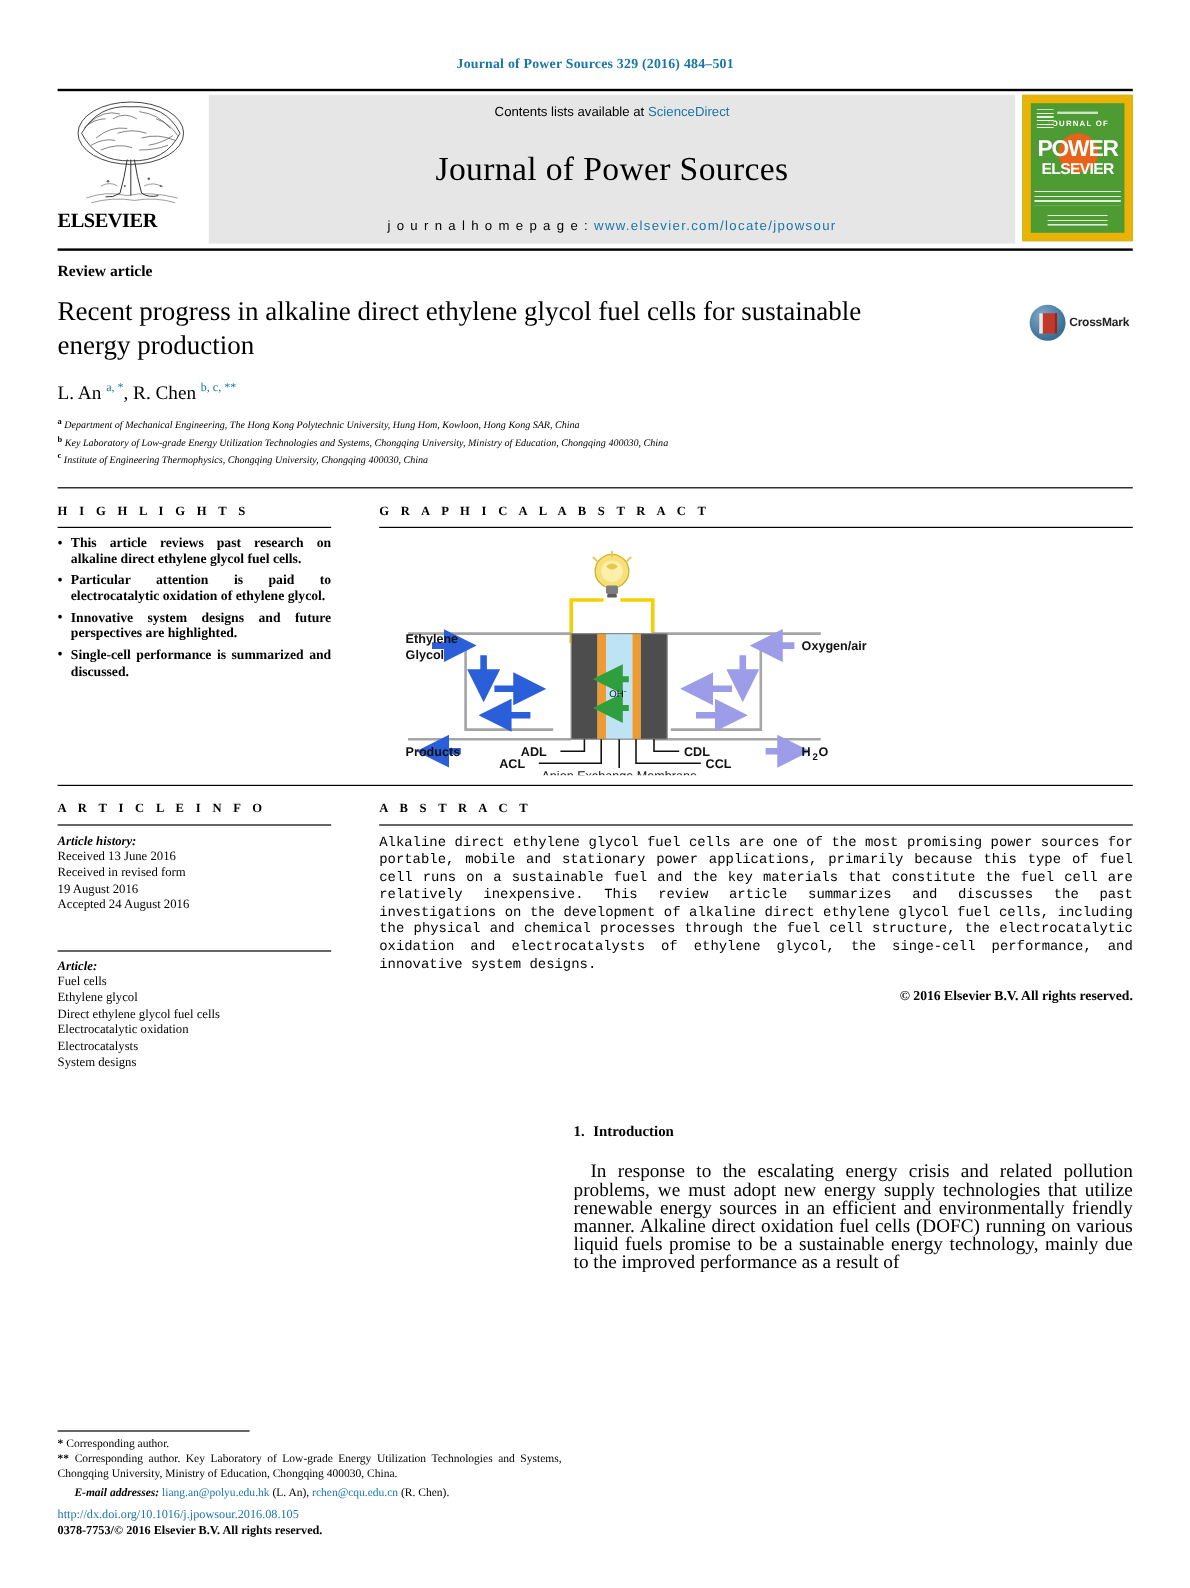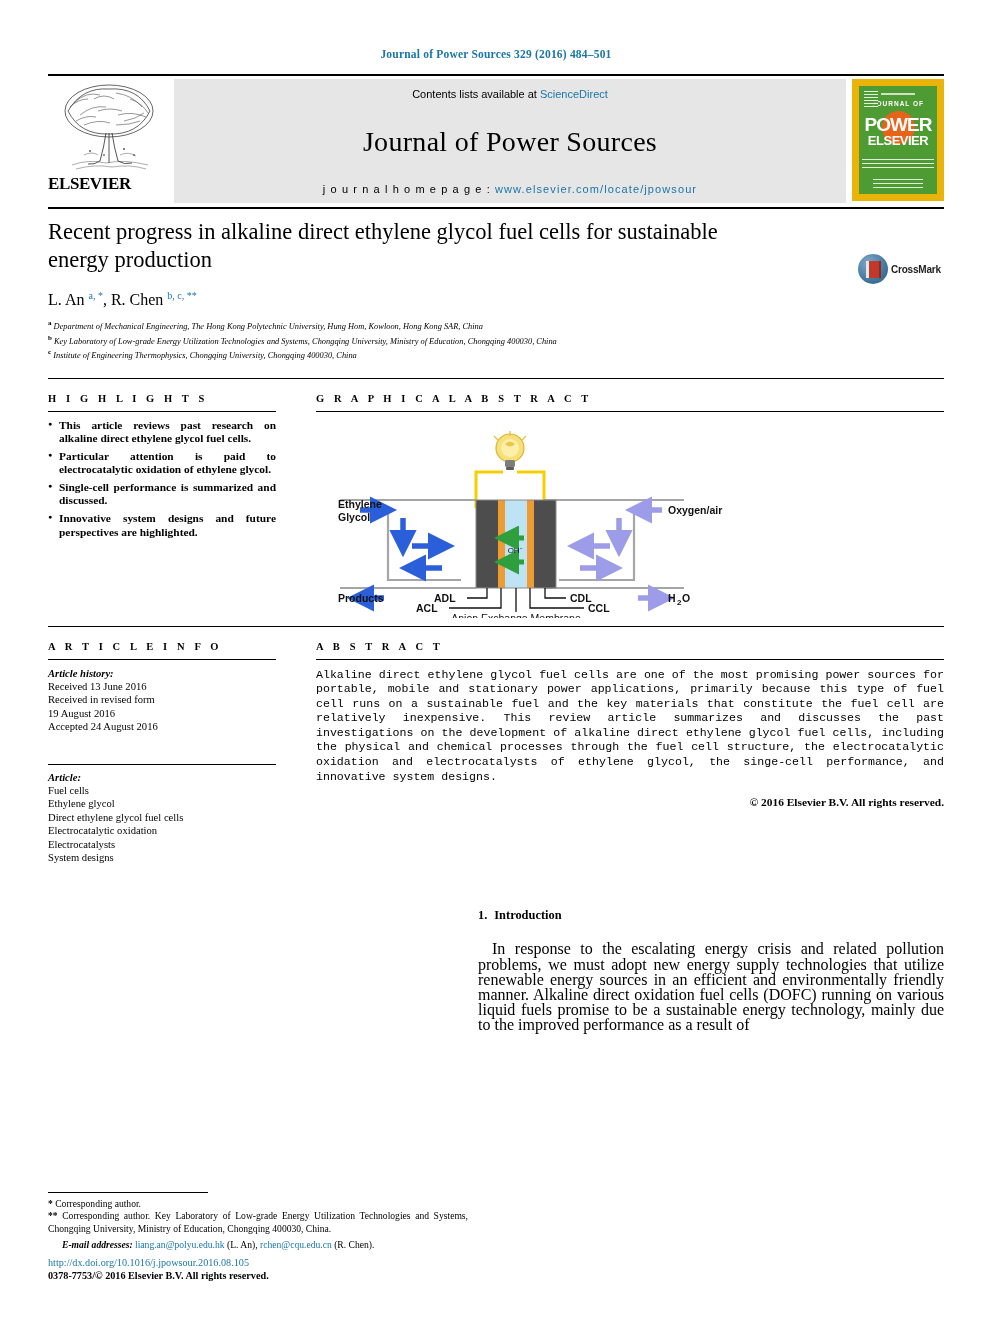--- a/index.html
+++ b/index.html
@@ -203,20 +203,21 @@
           </div>
           <div class="cover-blurb"></div>
           <div class="cover-foot"></div>
         </div>
       </div>
     </div>
     <div class="rule-bot"></div>
   </div>
 
   <div class="titleblock">
+    <div class="review-label">Review article</div>
     <div class="art-title">Recent progress in alkaline direct ethylene glycol fuel cells for sustainable energy production</div>
     <div class="authors">L. An <sup>a, *</sup>, R. Chen <sup>b, c, **</sup></div>
     <div class="affil">
         <div><sup>a</sup> Department of Mechanical Engineering, The Hong Kong Polytechnic University, Hung Hom, Kowloon, Hong Kong SAR, China</div>
         <div><sup>b</sup> Key Laboratory of Low-grade Energy Utilization Technologies and Systems, Chongqing University, Ministry of Education, Chongqing 400030, China</div>
         <div><sup>c</sup> Institute of Engineering Thermophysics, Chongqing University, Chongqing 400030, China</div>
       </div>
 
     <div class="crossmark">
       <div class="cm-badge">
@@ -230,22 +231,22 @@
 
   <div class="rule-thin"></div>
 
   <div class="two-col">
     <div class="col-left">
       <div class="sec-head">H I G H L I G H T S</div>
       <div class="sec-rule"></div>
       <ul class="hl-list">
           <li>This article reviews past research on alkaline direct ethylene glycol fuel cells.</li>
           <li>Particular attention is paid to electrocatalytic oxidation of ethylene glycol.</li>
+          <li>Innovative system designs and future perspectives are highlighted.</li>
           <li>Single-cell performance is summarized and discussed.</li>
-          <li>Innovative system designs and future perspectives are highlighted.</li>
         </ul>
     </div>
 
     <div class="col-right">
       <div class="sec-head">G R A P H I C A L   A B S T R A C T</div>
       <div class="sec-rule"></div>
 
       <div class="ga-fig">
         <svg width="560" height="196" viewBox="0 0 560 196">
 

